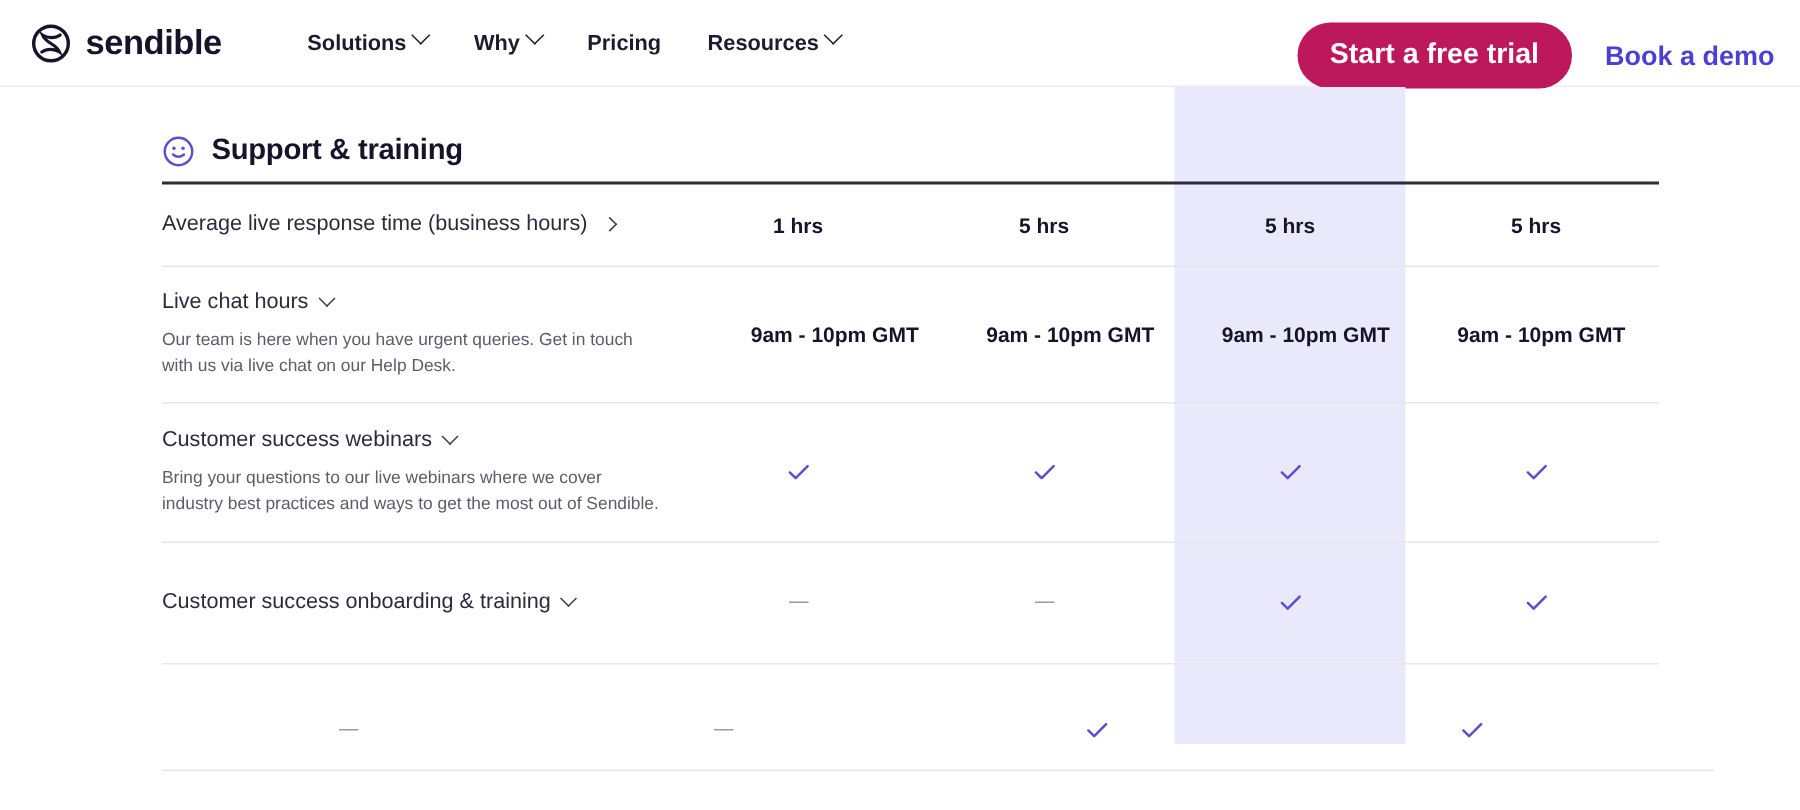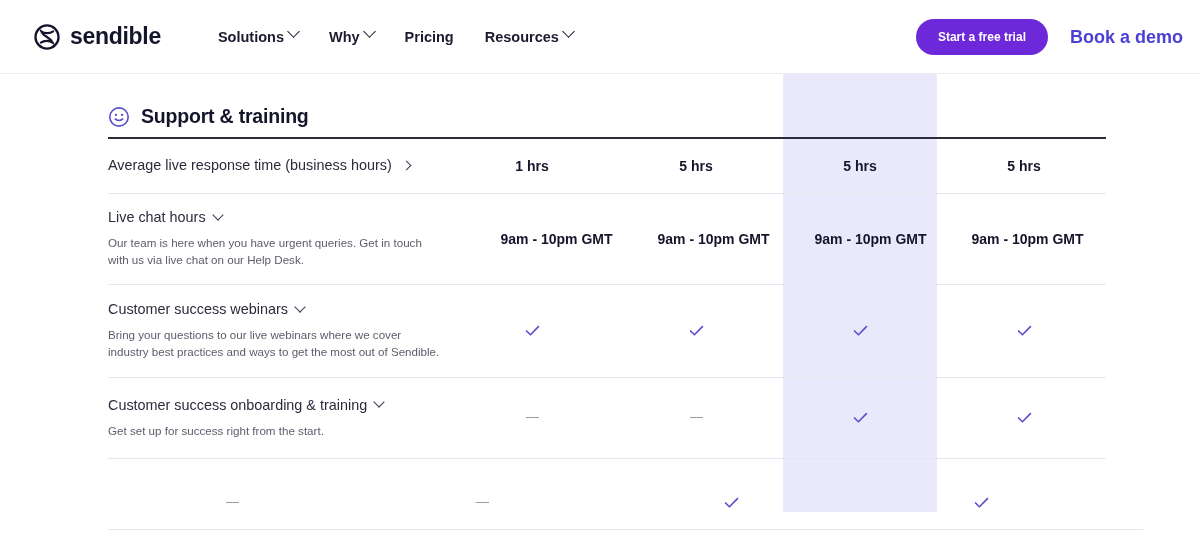--- a/index.html
+++ b/index.html
@@ -7,27 +7,26 @@
     width: 1200px;
     height: 540px;
     background: #ffffff;
     font-family: "Liberation Sans", sans-serif;
     overflow: hidden;
   }
 
   
   .site-header {
     position: relative;
-    height: 74px;
+    height: 58px;
     width: 1200px;
     background: #ffffff;
     display: flex;
     align-items: center;
     border-bottom: 1px solid #ececf0;
-    padding-left: 13px;
   }
   .brand {
     display: flex;
     align-items: center;
     gap: 9px;
     margin-left: 20px;
   }
   .brand-mark { width: 28px; height: 28px; display: block; }
   .brand-name {
     font-size: 23px;
@@ -61,26 +60,26 @@
   .header-actions {
     position: absolute;
     right: 17px;
     top: 0;
     height: 74px;
     display: flex;
     align-items: center;
     gap: 22px;
   }
   .cta-btn {
-    background: #6d28d9;
+    background: #be185d;
     color: #ffffff;
     border: none;
     border-radius: 22px;
     padding: 11px 22px;
-    font-size: 12px;
+    font-size: 19px;
     font-weight: 700;
     font-family: "Liberation Sans", sans-serif;
     cursor: pointer;
     white-space: nowrap;
   }
   .demo-link {
     color: #4b3fd4;
     font-size: 18px;
     font-weight: 700;
     text-decoration: none;
@@ -335,21 +334,20 @@
     </div>
 
     <div class="rule-light"></div>
 
     <div class="row r4">
       <div class="row-label">
         <div class="row-title">
           <span>Customer success onboarding &amp; training</span>
           <i class="chev-down"></i>
         </div>
-        <div class="row-desc">Get set up for success right from the start.</div>
       </div>
       <div class="cells">
         <div class="cell">
           <span class="dash"></span>
         </div>
         <div class="cell">
           <span class="dash"></span>
         </div>
         <div class="cell">
           <span><svg class="tick" viewBox="0 0 24 24">

